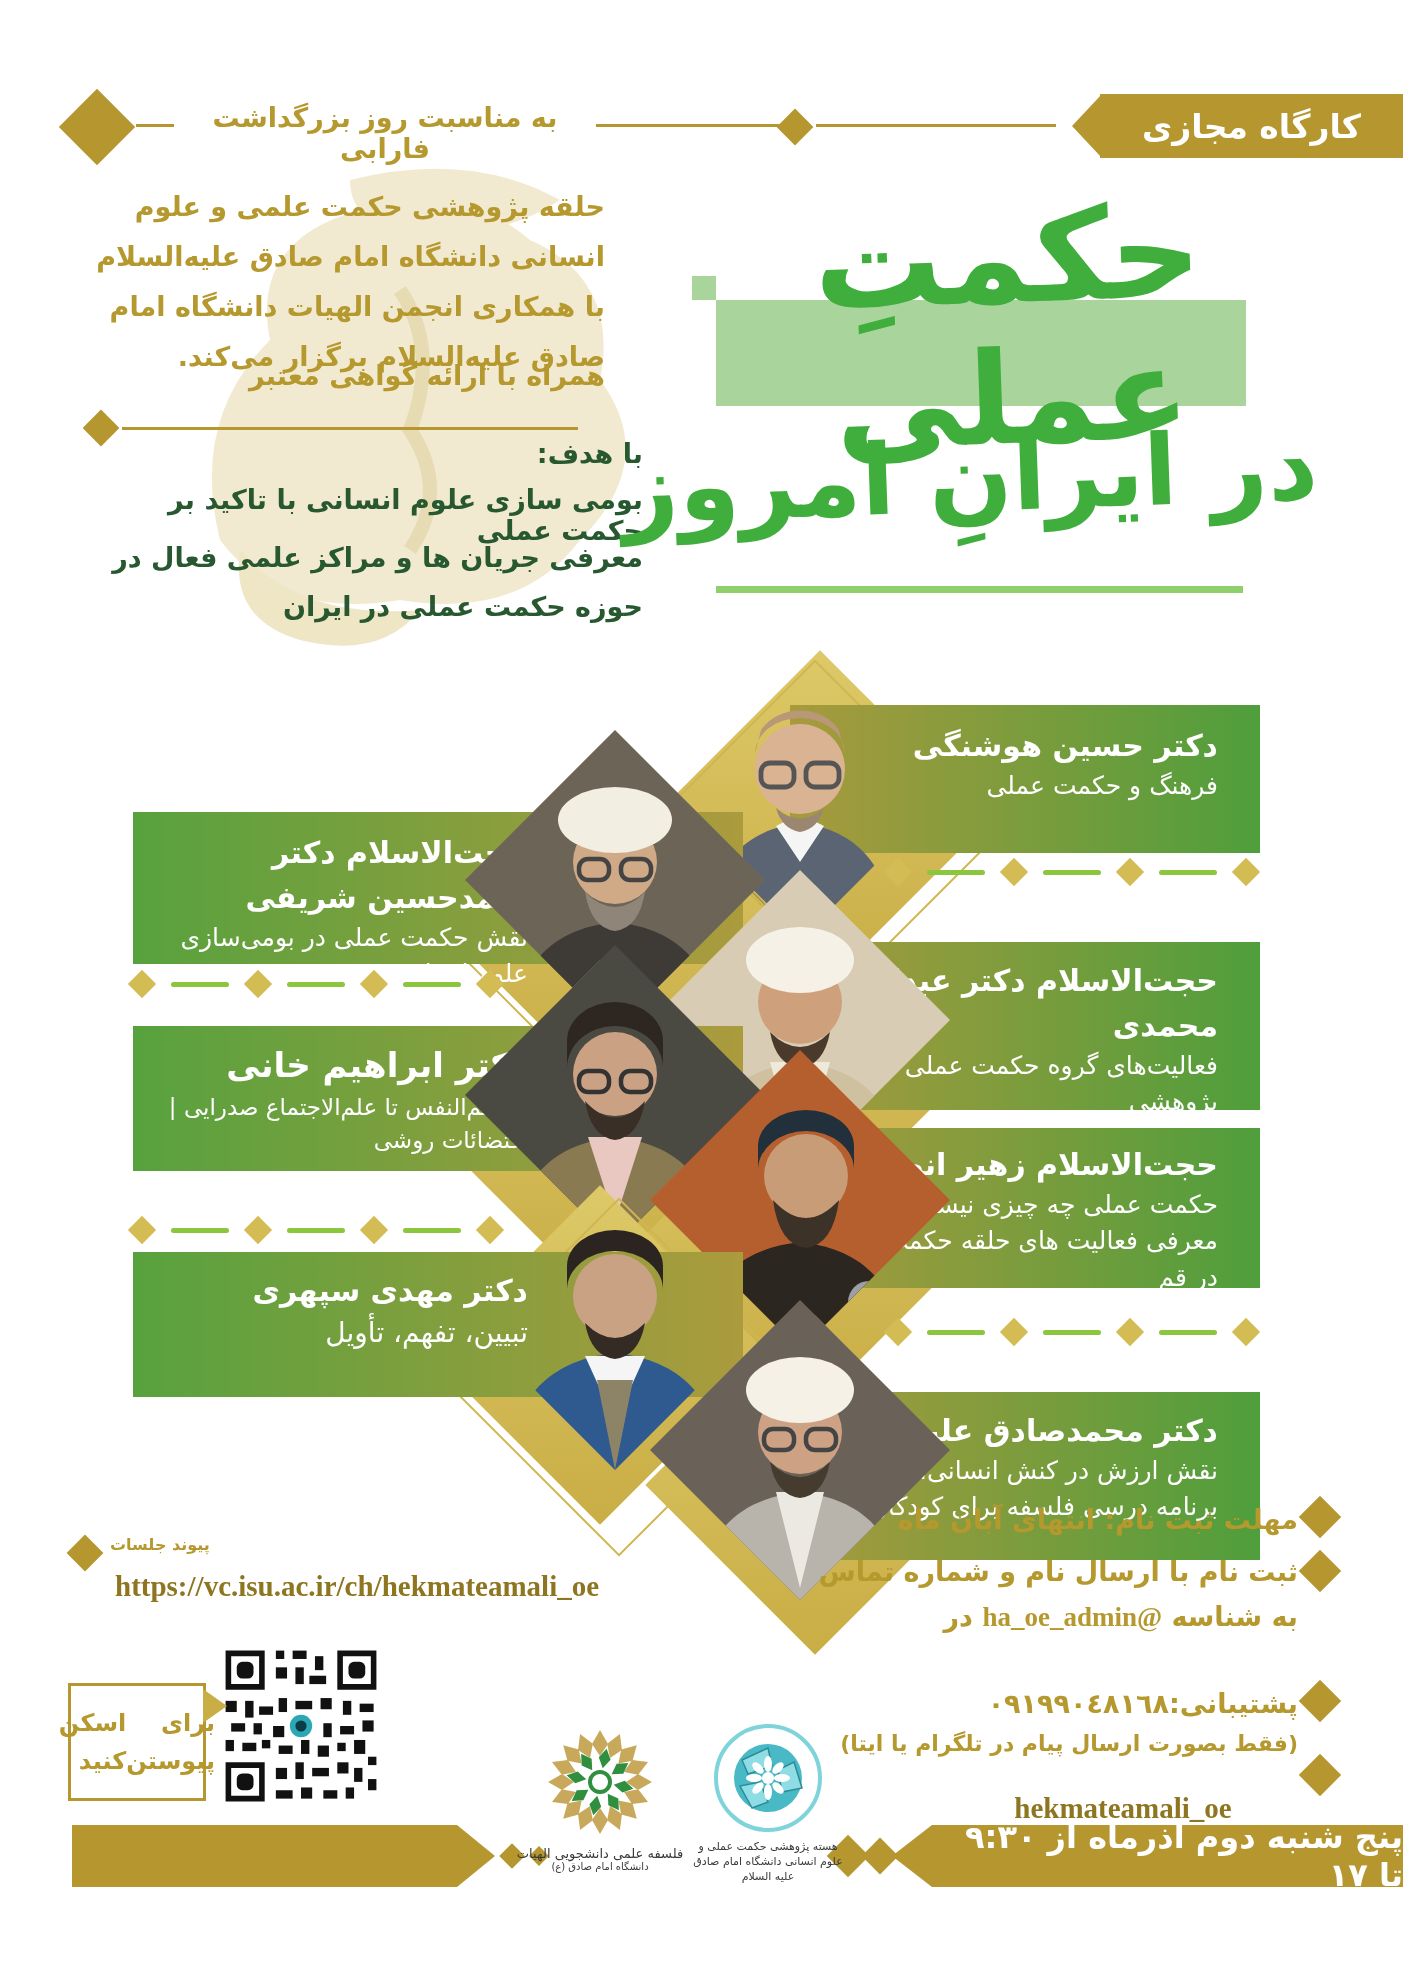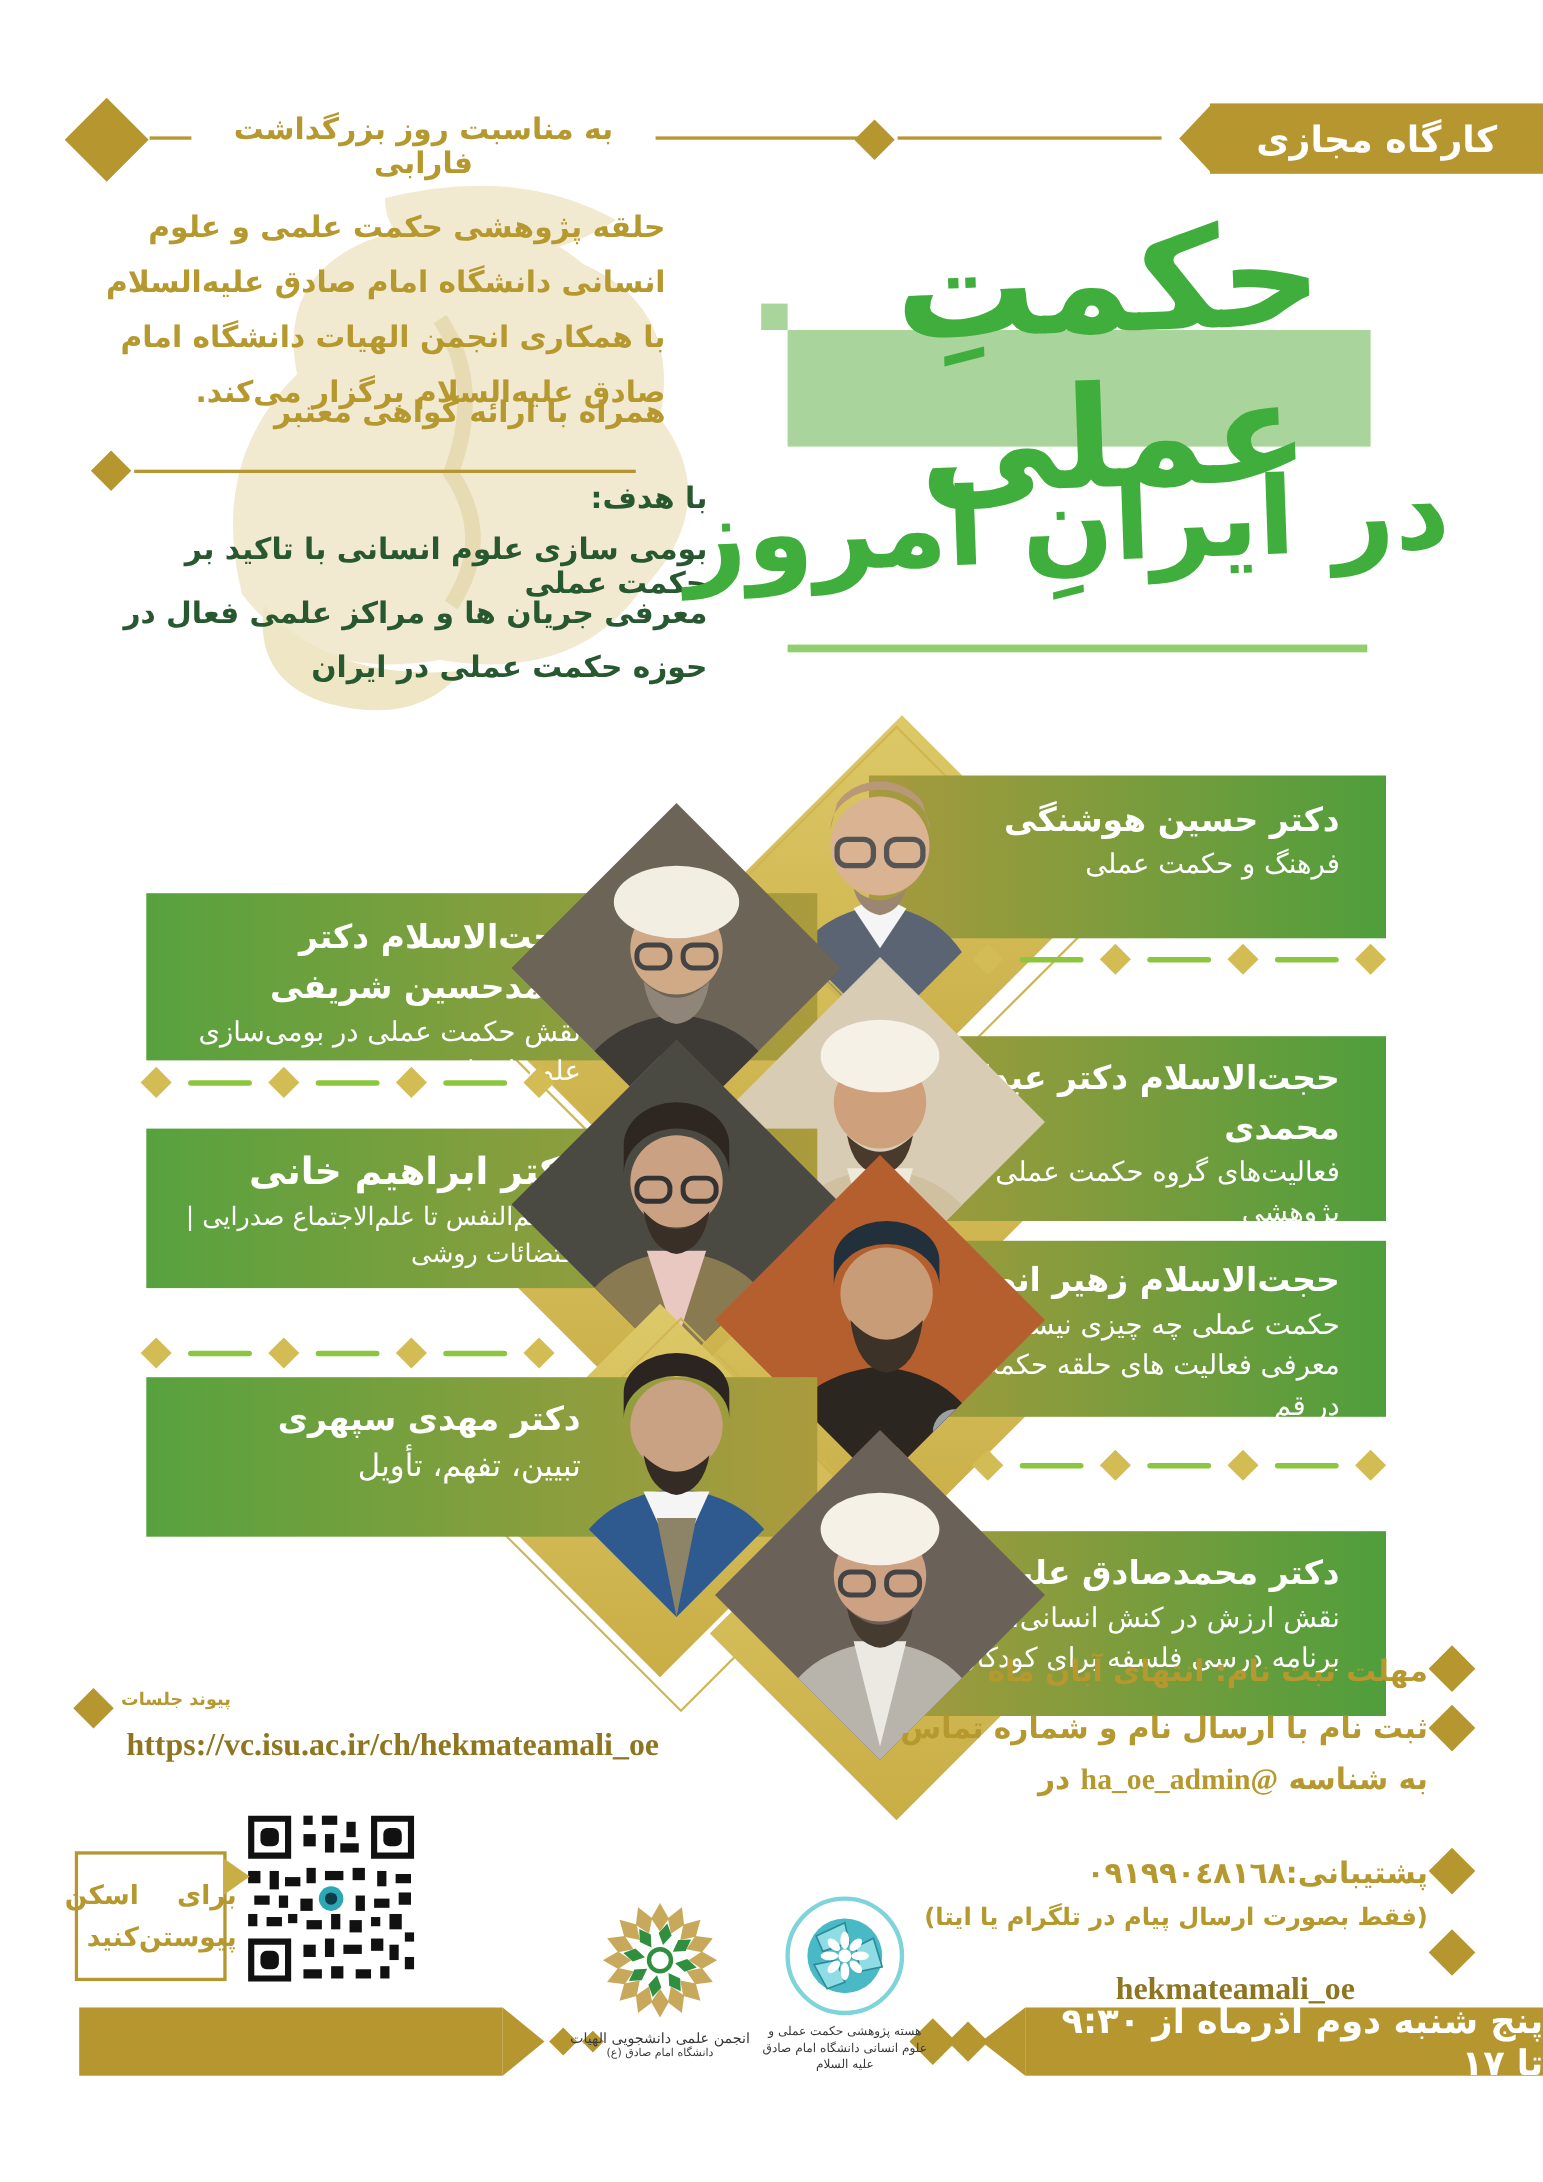--- a/index.html
+++ b/index.html
@@ -397,21 +397,21 @@
         <use href="#pN" transform="rotate(101.25 60 60)"></use>
         <use href="#pN" transform="rotate(146.25 60 60)"></use>
       <use href="#pN" transform="rotate(191.25 60 60)"></use>
         <use href="#pN" transform="rotate(236.25 60 60)"></use>
         <use href="#pN" transform="rotate(281.25 60 60)"></use>
         <use href="#pN" transform="rotate(326.25 60 60)"></use>
       <circle cx="60" cy="60" r="10" fill="none" stroke="#2f8f3f" stroke-width="4"></circle>
     </g>
   </svg>
   <div class="logo-caption" style="left:515px;top:1846px;width:170px;font-size:13px;">
-    <div>انجمن علمی دانشجویی الهیات</div>
+    <div>فلسفه علمی دانشجویی الهیات</div>
     <div style="font-size:10px;">دانشگاه امام صادق (ع)</div>
   </div>
 
   <svg class="abs" style="left:712px;top:1722px;" width="112" height="112" viewBox="0 0 112 112">
     <circle cx="56" cy="56" r="52" fill="none" stroke="#7fd4dc" stroke-width="4"></circle>
     <circle cx="56" cy="56" r="34" fill="#49b9c6"></circle>
     <g fill="#8fdde4" stroke="#2c8b97" stroke-width="1.5">
       <path d="M30,38 L56,26 L60,44 L36,52 Z"></path>
       <path d="M82,40 L90,66 L70,70 L66,48 Z"></path>
       <path d="M40,86 L28,64 L48,60 L56,80 Z"></path>

